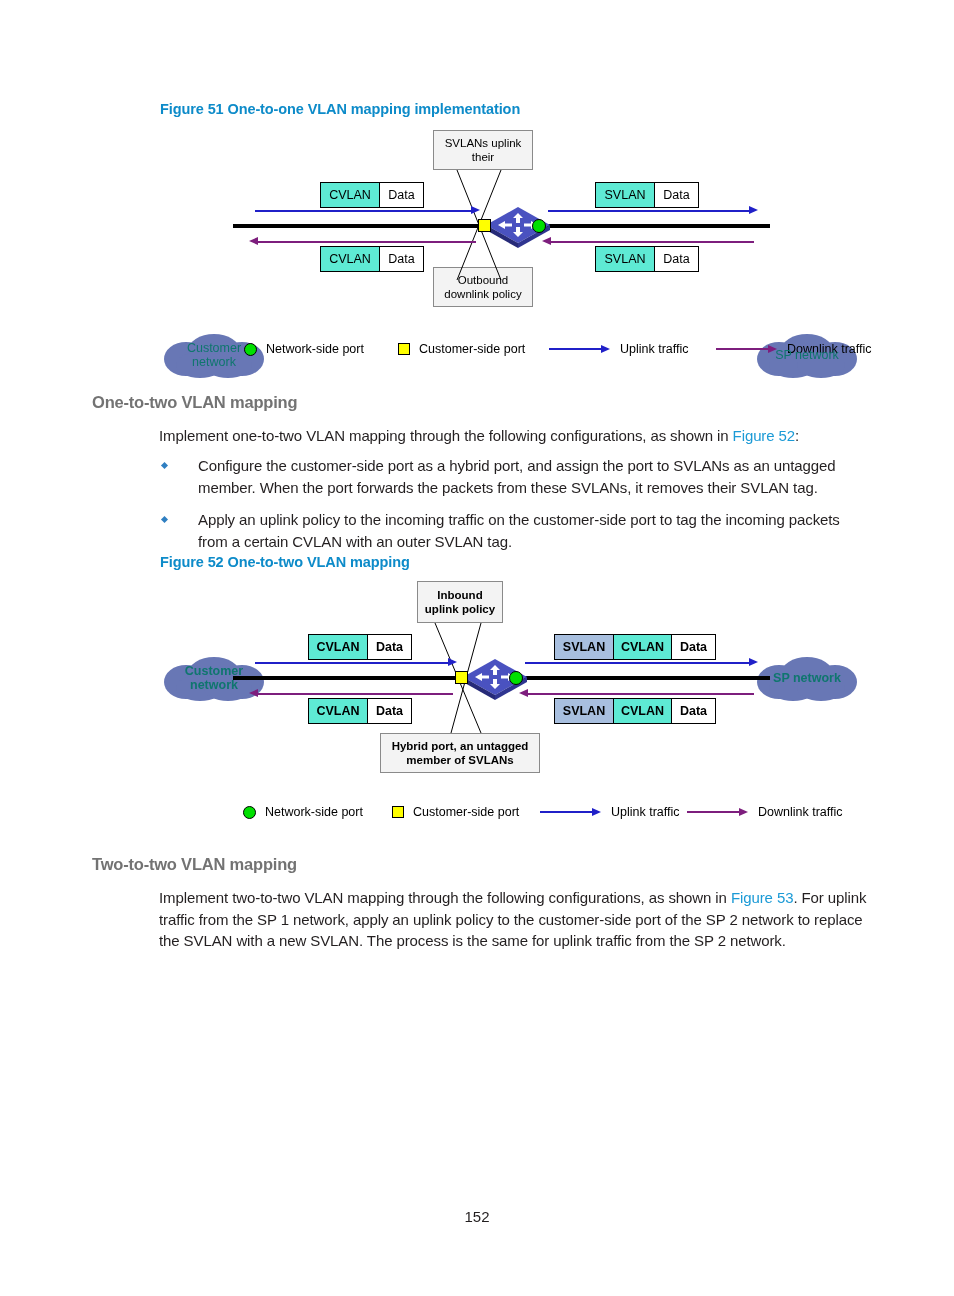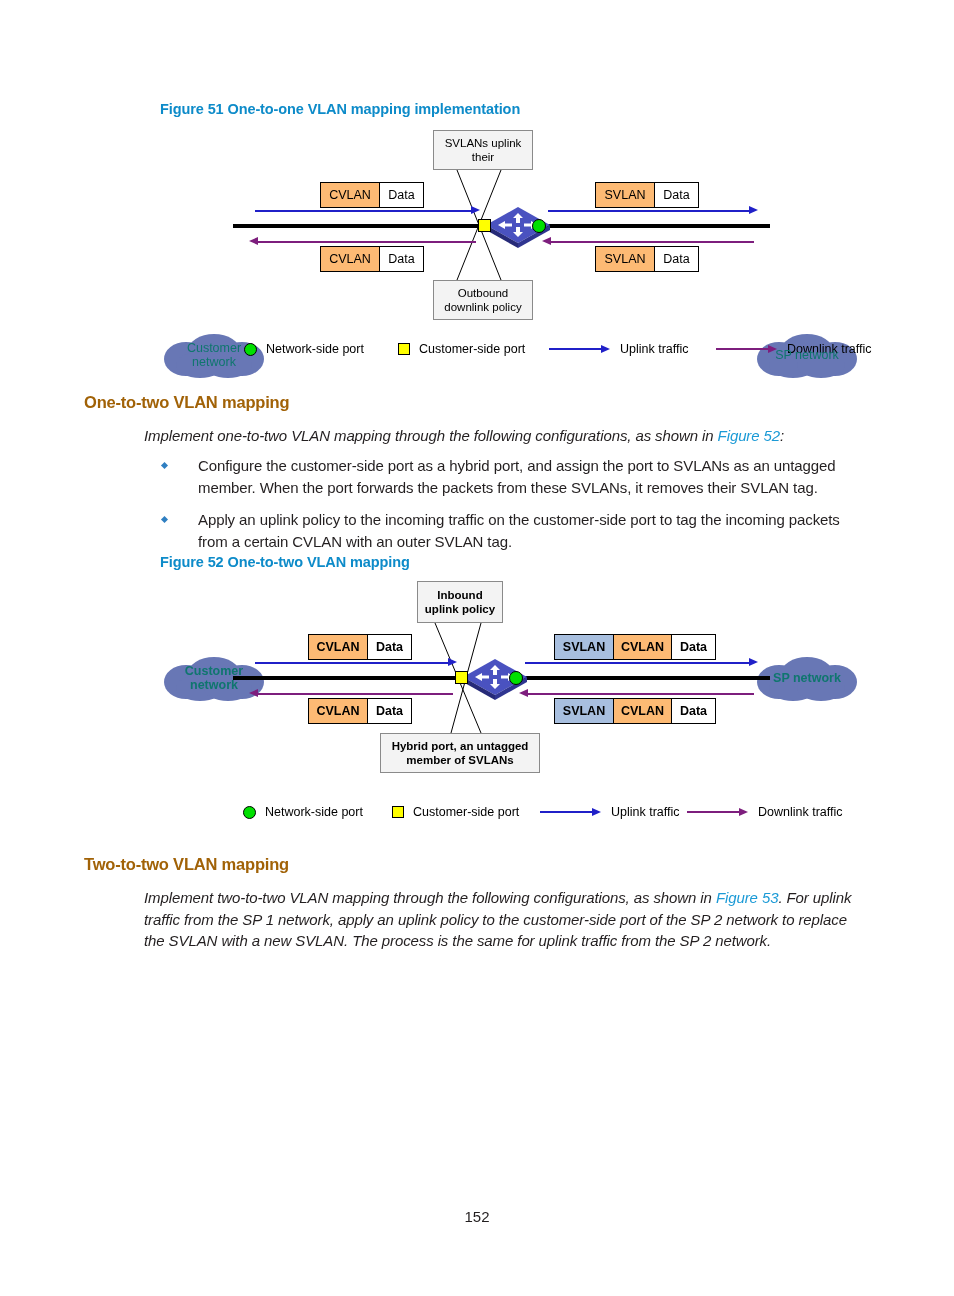--- a/index.html
+++ b/index.html
@@ -25,36 +25,35 @@
     position: absolute;
     left: 160px;
     font-size: 14.5px;
     font-weight: bold;
     color: #0d8bc9;
     letter-spacing: -0.1px;
     white-space: nowrap;
   }
   .section-head {
     position: absolute;
-    left: 84px;
+    left: 92px;
     font-size: 16.5px;
     font-weight: bold;
-    color: #a16207;
+    color: #737373;
     letter-spacing: -0.2px;
     white-space: nowrap;
   }
   .body-text {
     position: absolute;
-    left: 144px;
+    left: 159px;
     width: 712px;
     font-size: 15px;
     line-height: 21.5px;
     color: #231f20;
     letter-spacing: -0.1px;
-    font-style: italic;
   }
   .link {
     color: #1b9ad6;
   }
   .bullet-list {
     position: absolute;
     left: 160px;
     width: 712px;
     margin: 0;
     padding: 0;
@@ -119,21 +118,21 @@
   .pkt .cell {
     display: flex;
     align-items: center;
     justify-content: center;
     font-size: 12.5px;
     color: #000000;
     box-sizing: border-box;
     padding: 0 5px;
   }
   .pkt .cell + .cell { border-left: 1.6px solid #000000; }
-  .cell.cvlan { background: #fdba74; }
+  .cell.cvlan { background: #5eead4; }
   .cell.svlan { background: #a8bfdf; }
   .cell.data  { background: #ffffff; }
 
   
   .callout {
     position: absolute;
     border: 1.4px solid #8a8a8a;
     background: #f3f3f3;
     font-size: 11.5px;
     line-height: 14px;
@@ -252,21 +251,21 @@
 
   <div class="fig-caption" style="top:101px;">Figure 51 One-to-one VLAN mapping implementation</div>
 
   <div class="figure" style="left:0px; top:130px; width:954px; height:200px;">
 
     <div class="callout" style="left:433px; top:0px; width:100px; height:40px; flex-direction:column;">
       <span>SVLANs uplink</span>
       <span>their</span>
     </div>
 
-    <div class="callout" style="left:433px; top:150px; width:100px; height:40px; flex-direction:column;">
+    <div class="callout" style="left:433px; top:137px; width:100px; height:40px; flex-direction:column;">
       <span>Outbound</span>
       <span>downlink policy</span>
     </div>
 
     <svg class="leader" style="left:455px; top:38px; width:70px; height:114px;" viewBox="0 0 70 114">
       <line x1="2" y1="2" x2="46" y2="112" stroke="#000" stroke-width="1"></line>
       <line x1="46" y1="2" x2="2" y2="112" stroke="#000" stroke-width="1"></line>
     </svg>
 
     <div class="cloud" style="left:162px; top:201px;">

